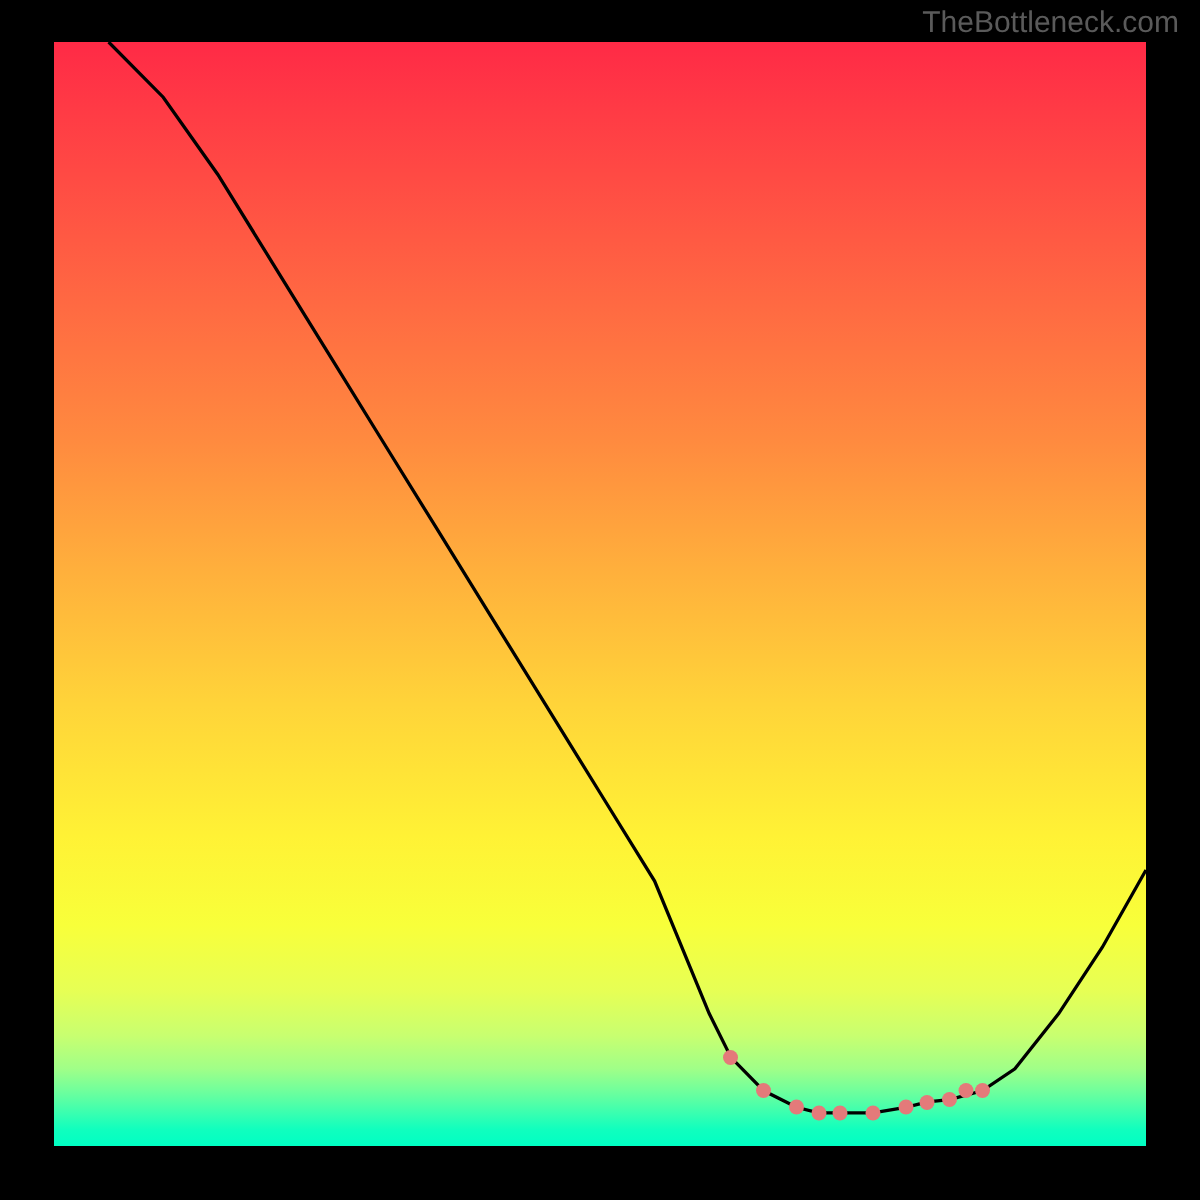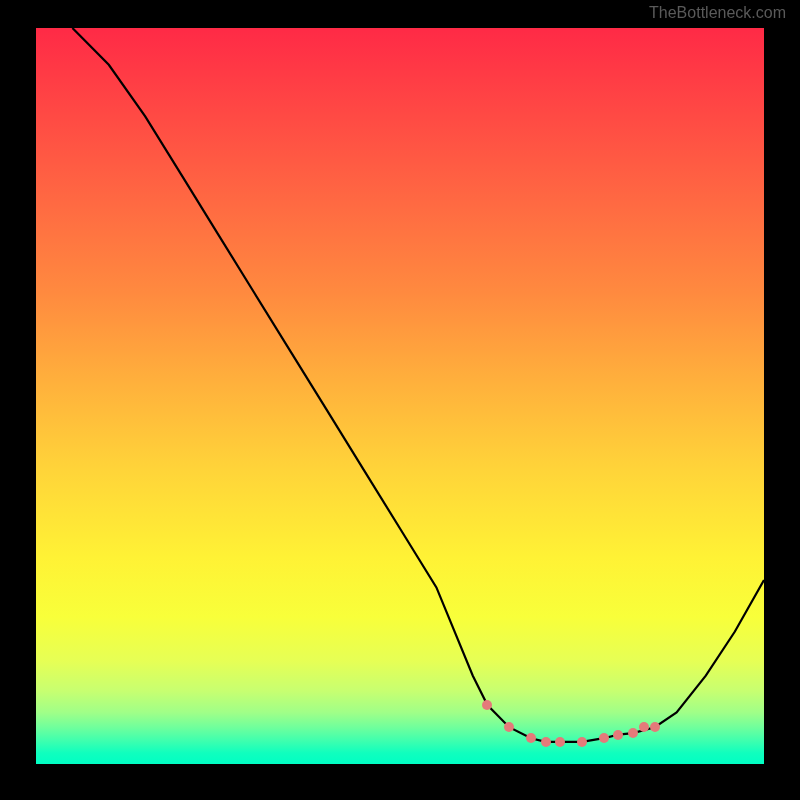--- a/index.html
+++ b/index.html
@@ -8,21 +8,21 @@
     height: 800px;
     background: #000;
     position: relative;
     font-family: Arial, sans-serif;
   }
   .watermark {
     position: absolute;
     top: 4px;
     right: 14px;
     color: #5a5a5a;
-    font-size: 16px;
+    font-size: 20px;
     font-weight: 500;
     z-index: 10;
   }
   .plot-area {
     position: absolute;
     left: 36px;
     top: 28px;
     width: 728px;
     height: 736px;
     background: linear-gradient(to bottom,

